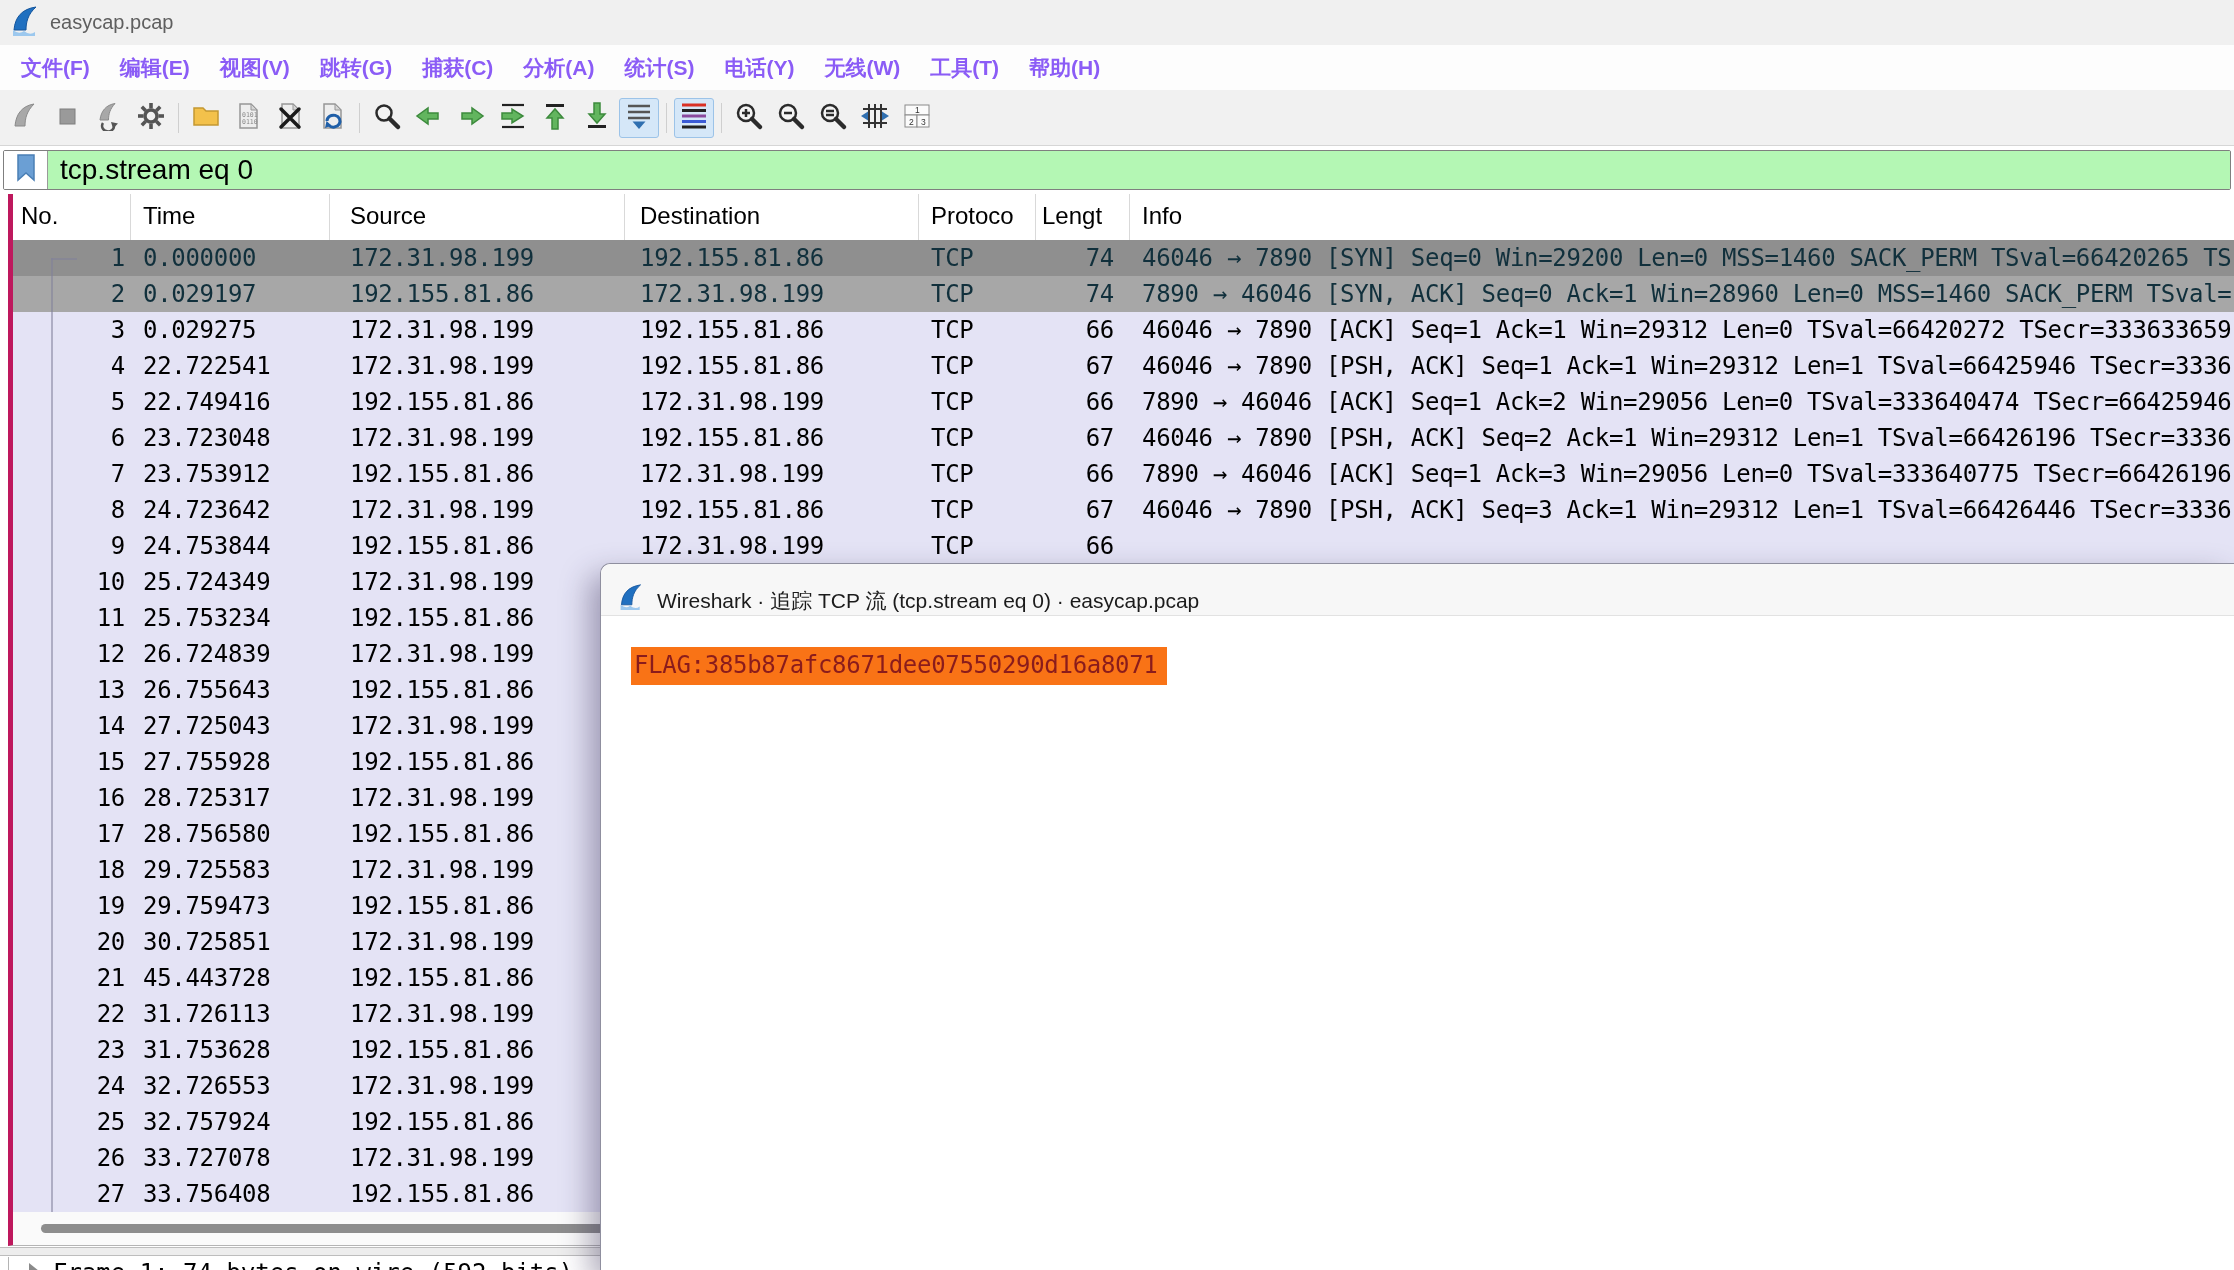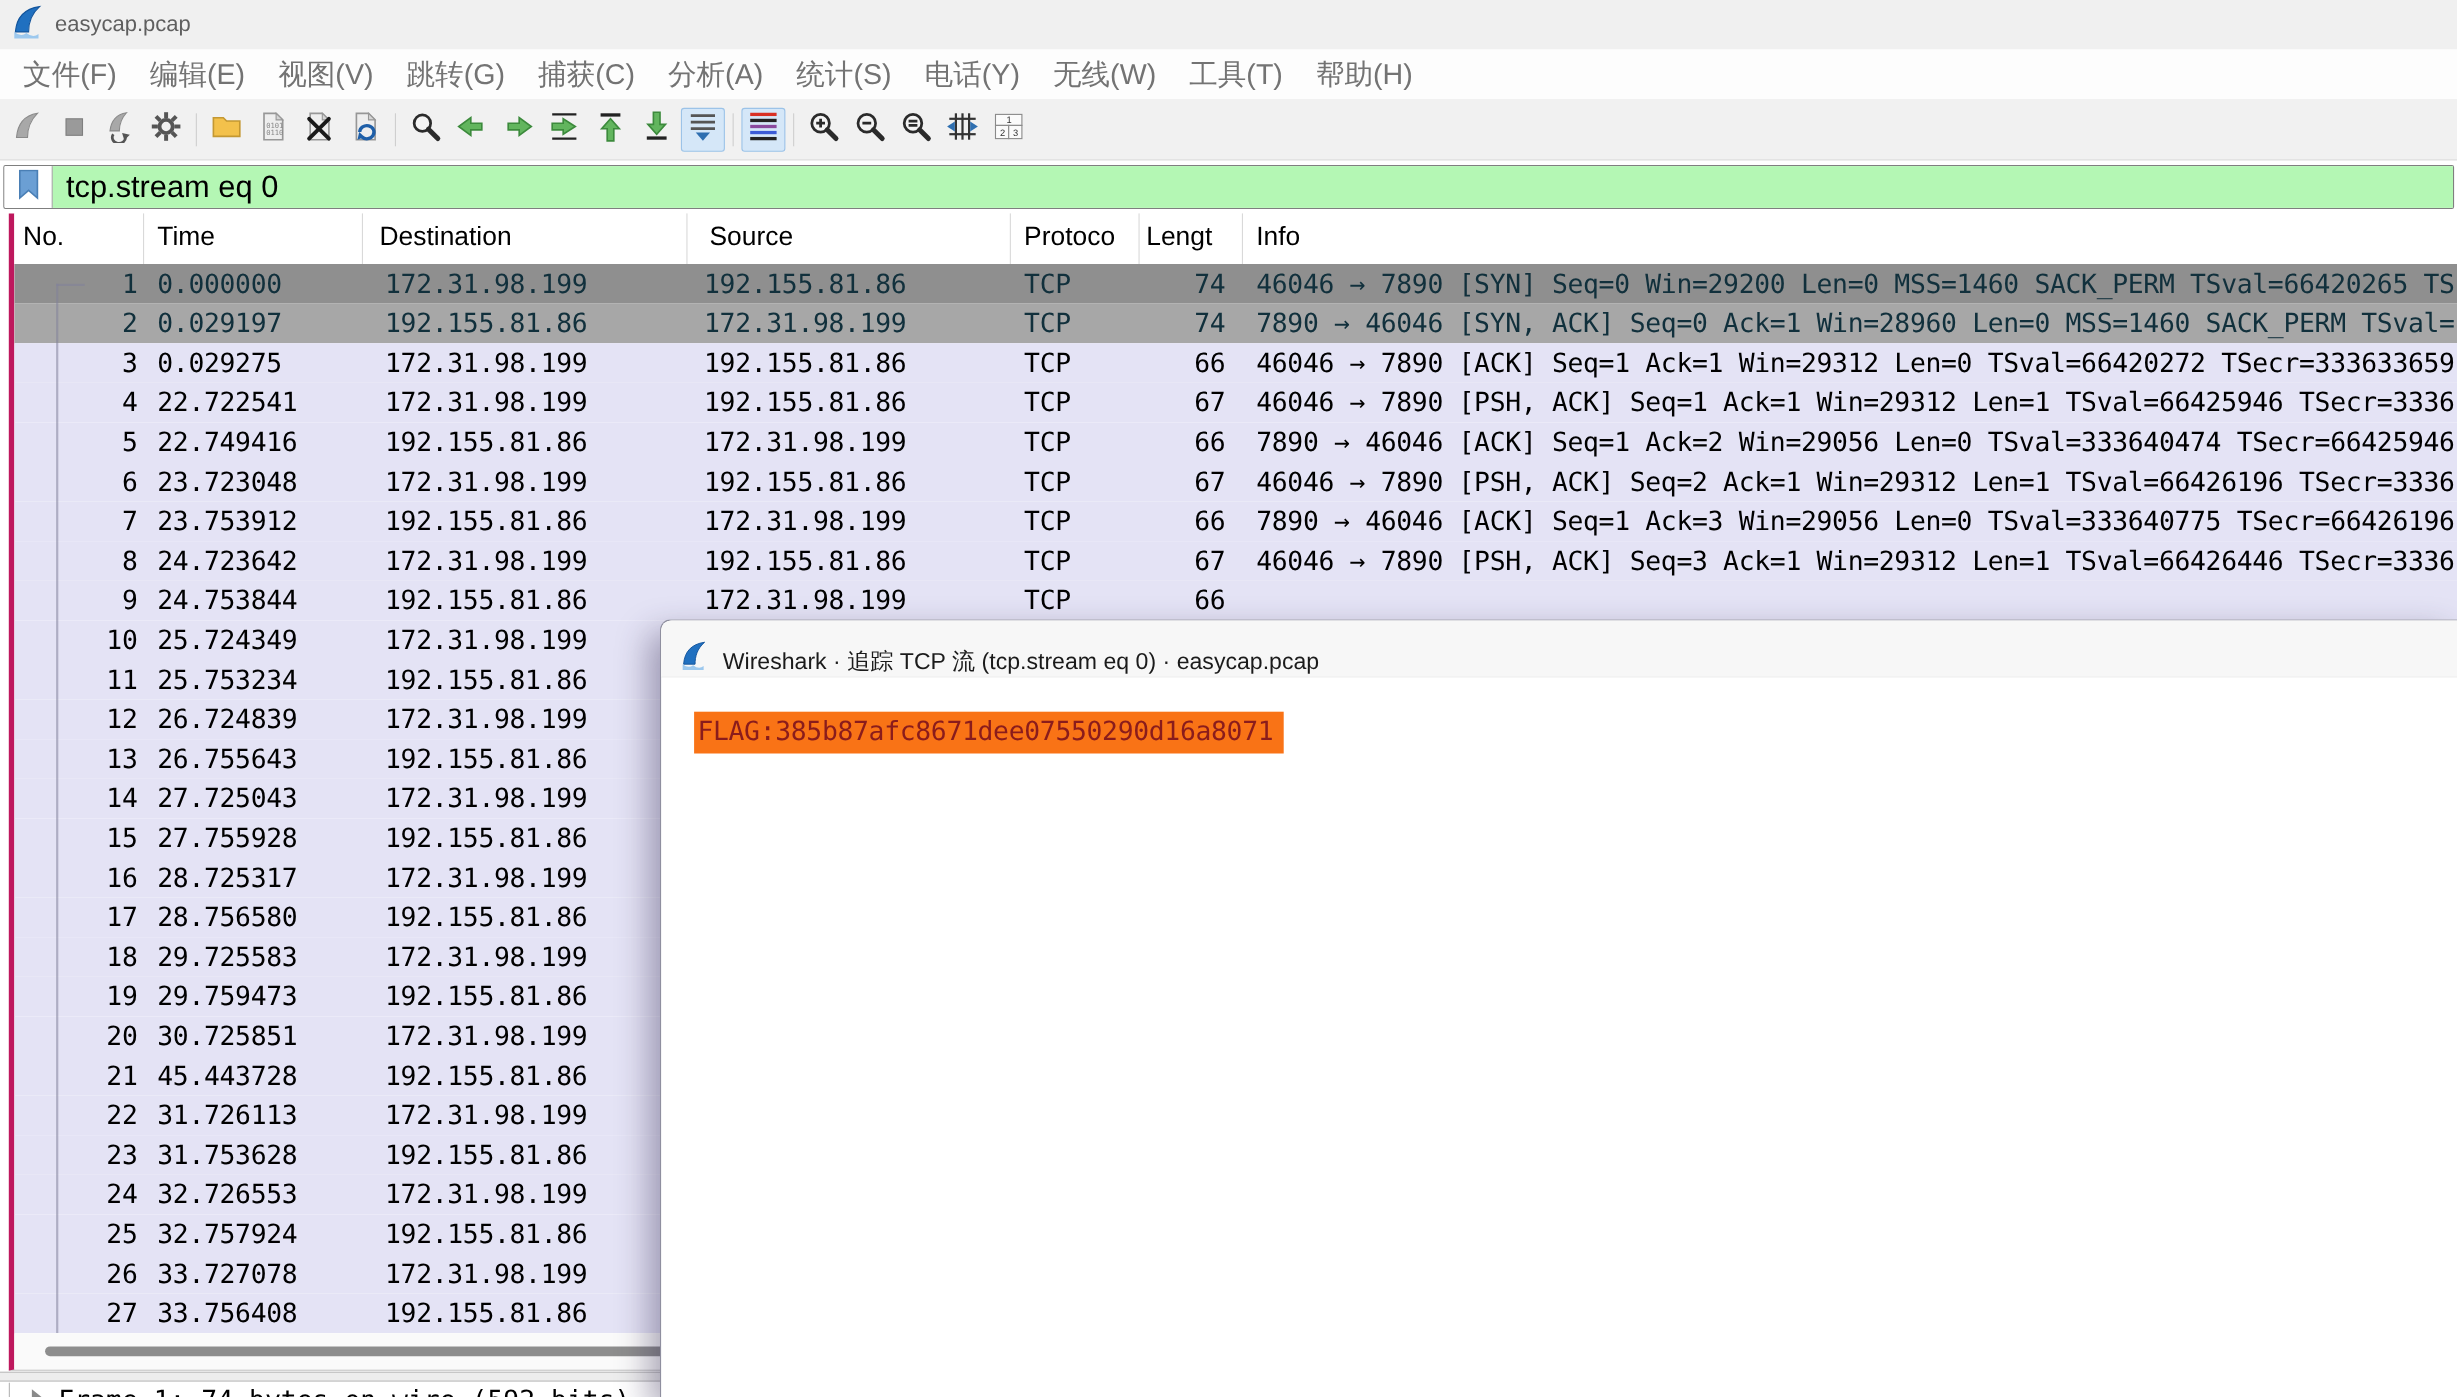--- a/index.html
+++ b/index.html
@@ -8,22 +8,22 @@
   #stage { position:relative; width:2234px; height:1270px; background:#fff; }
 
   
   .titlebar { position:absolute; left:0; top:0; width:2234px; height:45px;
     background:#f0f0f0; display:flex; align-items:center; padding-left:10px; gap:10px; }
   .titlebar .wtitle { font-size:20px; color:#5f5f5f; }
 
   
   .menubar { position:absolute; left:0; top:45px; width:2234px; height:45px;
     background:#fdfdfd; display:flex; align-items:center; padding-left:6px; }
-  .menu-item { font-size:26px; color:#737373; padding:0 15px; height:45px;
-    line-height:45px; cursor:default; }
+  .menu-item { font-size:21px; color:#8b5cf6; padding:0 15px; height:45px;
+    line-height:45px; cursor:default;font-weight:bold; }
 
   
   .toolbar { position:absolute; left:0; top:90px; width:2234px; height:56px;
     background:#f1f1f1; border-bottom:1px solid #d6d6d6;
     display:flex; align-items:center; padding-left:4px; }
   .tb-btn { width:40px; height:40px; display:flex; align-items:center; justify-content:center;
     margin:0 1px; border:1px solid transparent; border-radius:3px; }
   .tb-btn.active { background:#d5e7f8; border-color:#9cc3e8; }
   .tb-sep { width:1px; height:30px; background:#cfcfcf; margin:0 6px; }
   .tb-btn svg { width:30px; height:30px; }
@@ -300,22 +300,22 @@
             </svg></span>
       </div>
       <input class="filter-input" type="text" value="tcp.stream eq 0" style="">
     </div>
   </div>
 
   <div class="packet-area">
     <div class="pcols phead">
       <div class="hc c-no">No.</div>
       <div class="hc c-time">Time</div>
+      <div class="hc c-src">Source</div>
       <div class="hc c-dst">Destination</div>
-      <div class="hc c-src">Source</div>
       <div class="hc c-proto">Protoco</div>
       <div class="hc c-len">Lengt</div>
       <div class="hc c-info">Info</div>
     </div>
     <div class="rows">
       <div class="rel-tick"></div>
       <div class="rel-line"></div>
 
   <div class="pcols prow s-syn-selected">
     <div class="c c-no">1</div>

